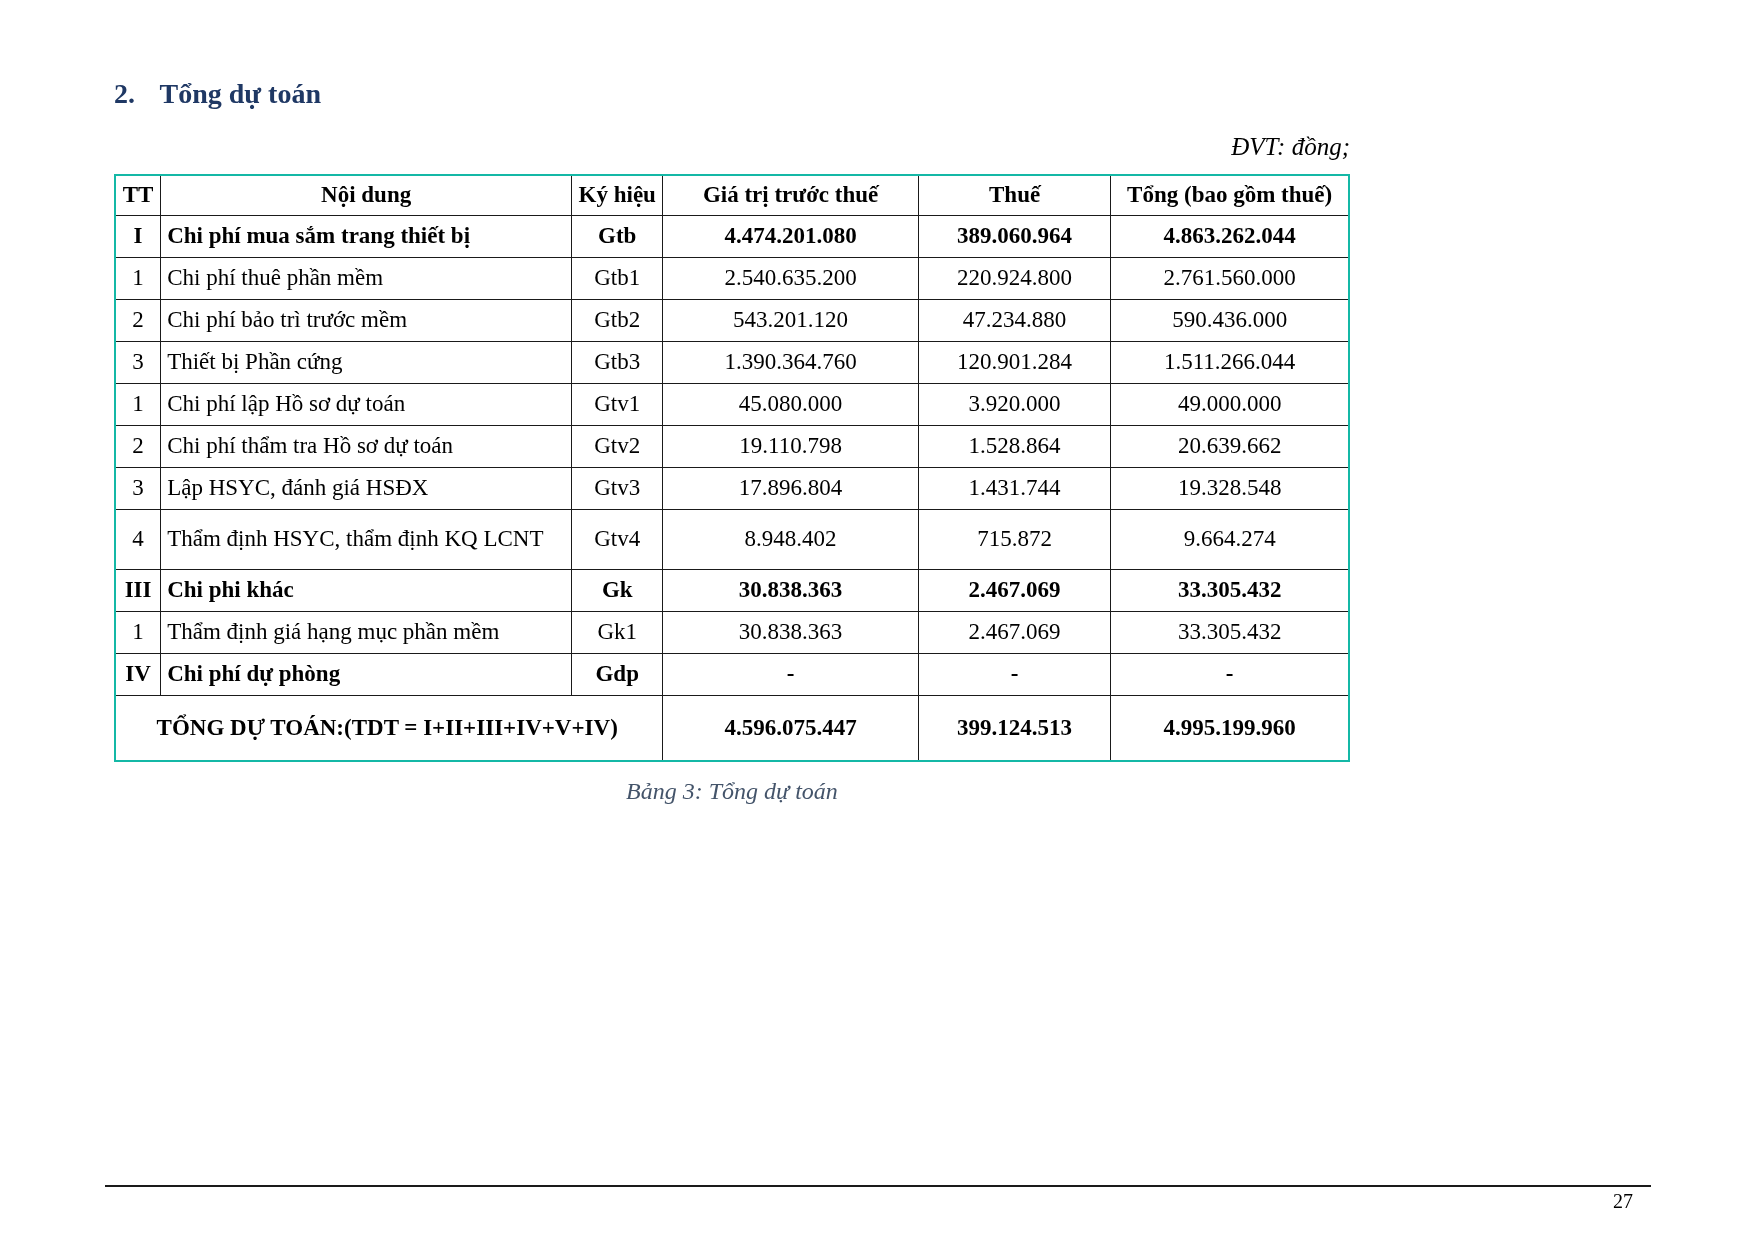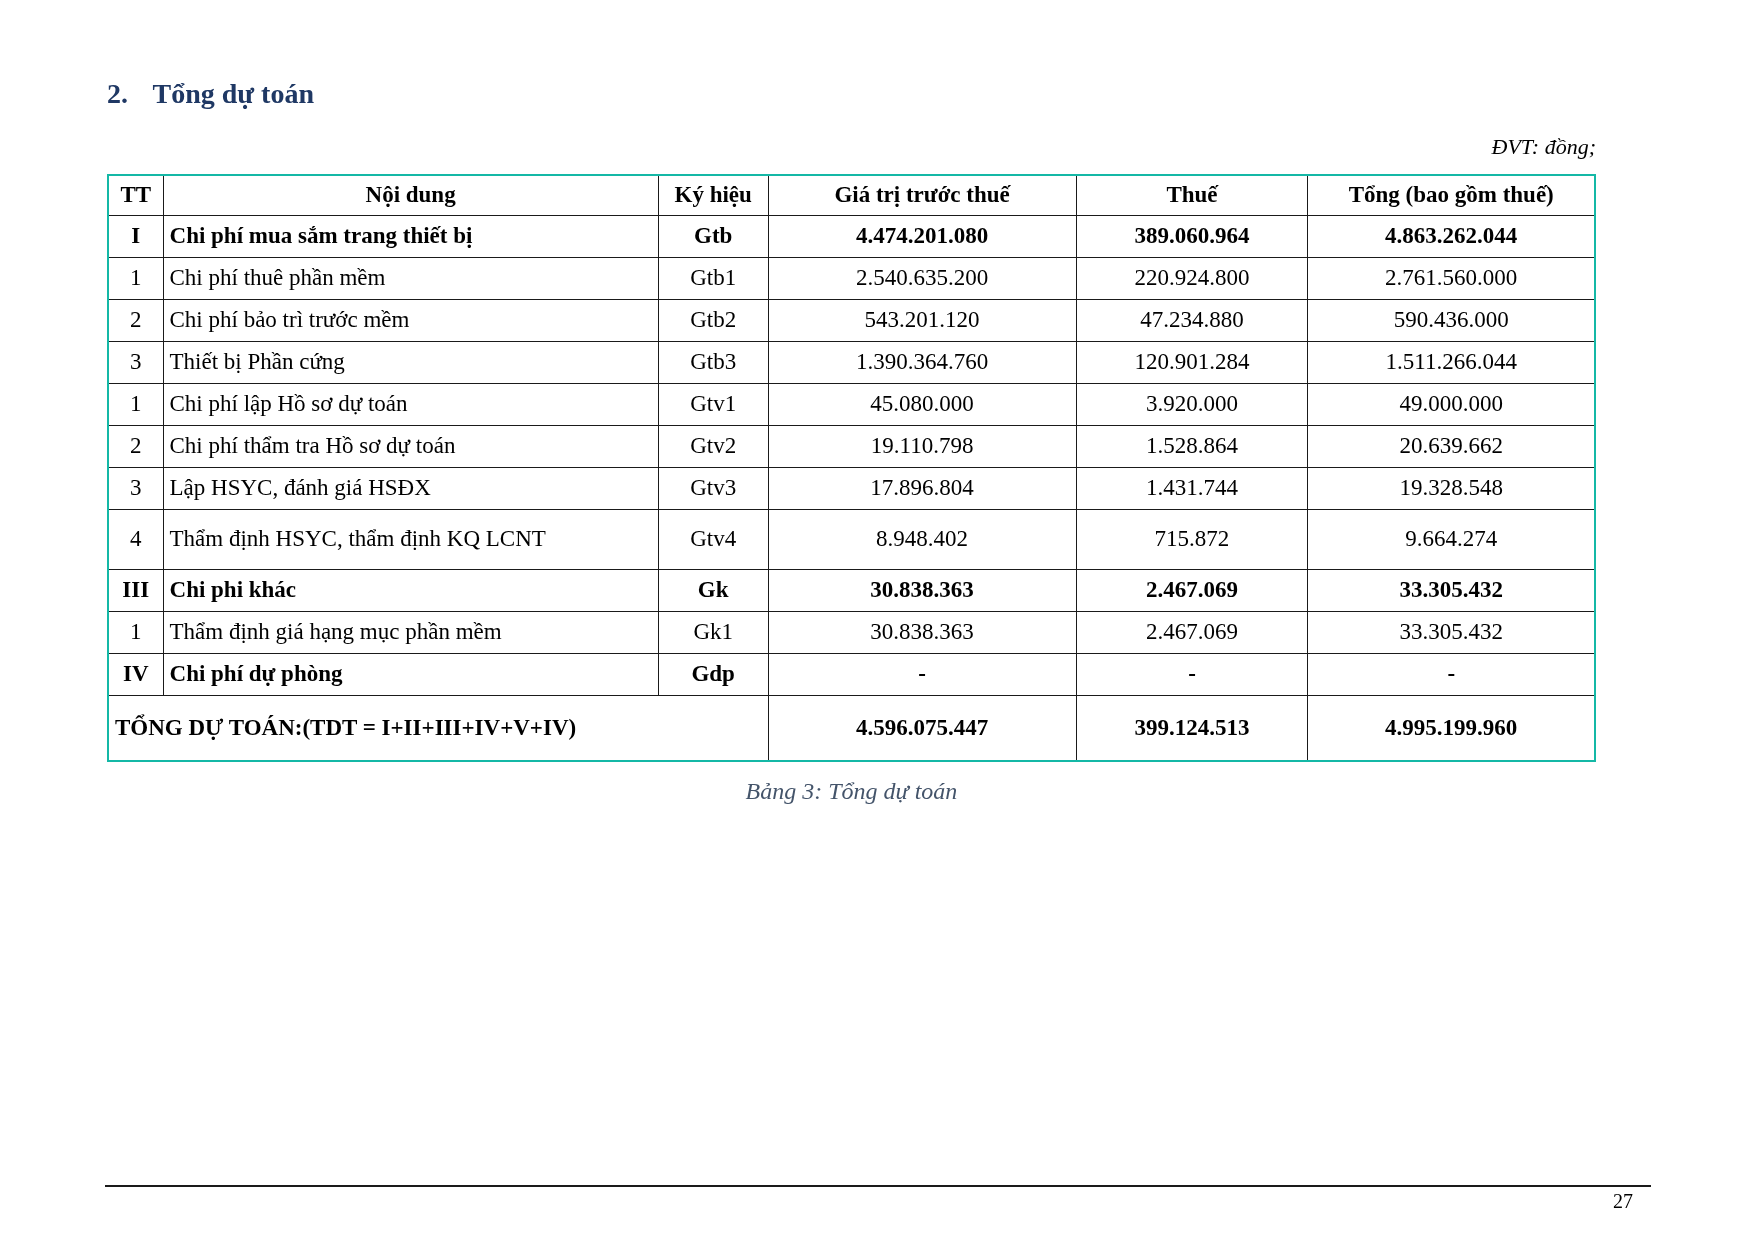--- a/index.html
+++ b/index.html
@@ -8,36 +8,36 @@
     position: relative;
     width: 1755px;
     height: 1240px;
     background: #ffffff;
     font-family: "Liberation Serif", serif;
     color: #000000;
     overflow: hidden;
   }
   .content {
     position: absolute;
-    left: 107px;
+    left: 114px;
     top: 0;
-    width: 1489px;
+    width: 1236px;
   }
   .title {
     margin: 76px 0 0 0;
     font-size: 28px;
     font-weight: bold;
     color: #1F3864;
     line-height: 36px;
   }
   .title .num { display: inline-block; margin-right: 18px; }
   .unit-note {
     text-align: right;
     font-style: italic;
-    font-size: 22px;
+    font-size: 25px;
     margin-top: 20px;
     margin-bottom: 12px;
     line-height: 30px;
   }
   table.budget-table {
     border-collapse: collapse;
     width: 100%;
     border: 2px solid #14b8a6;
     table-layout: fixed;
   }
@@ -54,21 +54,21 @@
   }
   tr.r-std  td { height: 42px; }
   tr.r-tall td { height: 60px; }
   tr.r-total td { height: 66px; }
   .c-tt  { text-align: center; }
   .c-nd  { text-align: left; padding-left: 13px; }
   .c-kh  { text-align: center; }
   .c-num { text-align: center; }
   tr.section-row td { font-weight: bold; }
   td.total-label {
-    text-align: left;
+    text-align: center;
     font-weight: bold;
     padding-right: 10px;
   }
   tr.r-total td.c-num { font-weight: bold; }
   .caption {
     text-align: center;
     font-style: italic;
     font-size: 24px;
     color: #44546A;
     margin-top: 16px;

